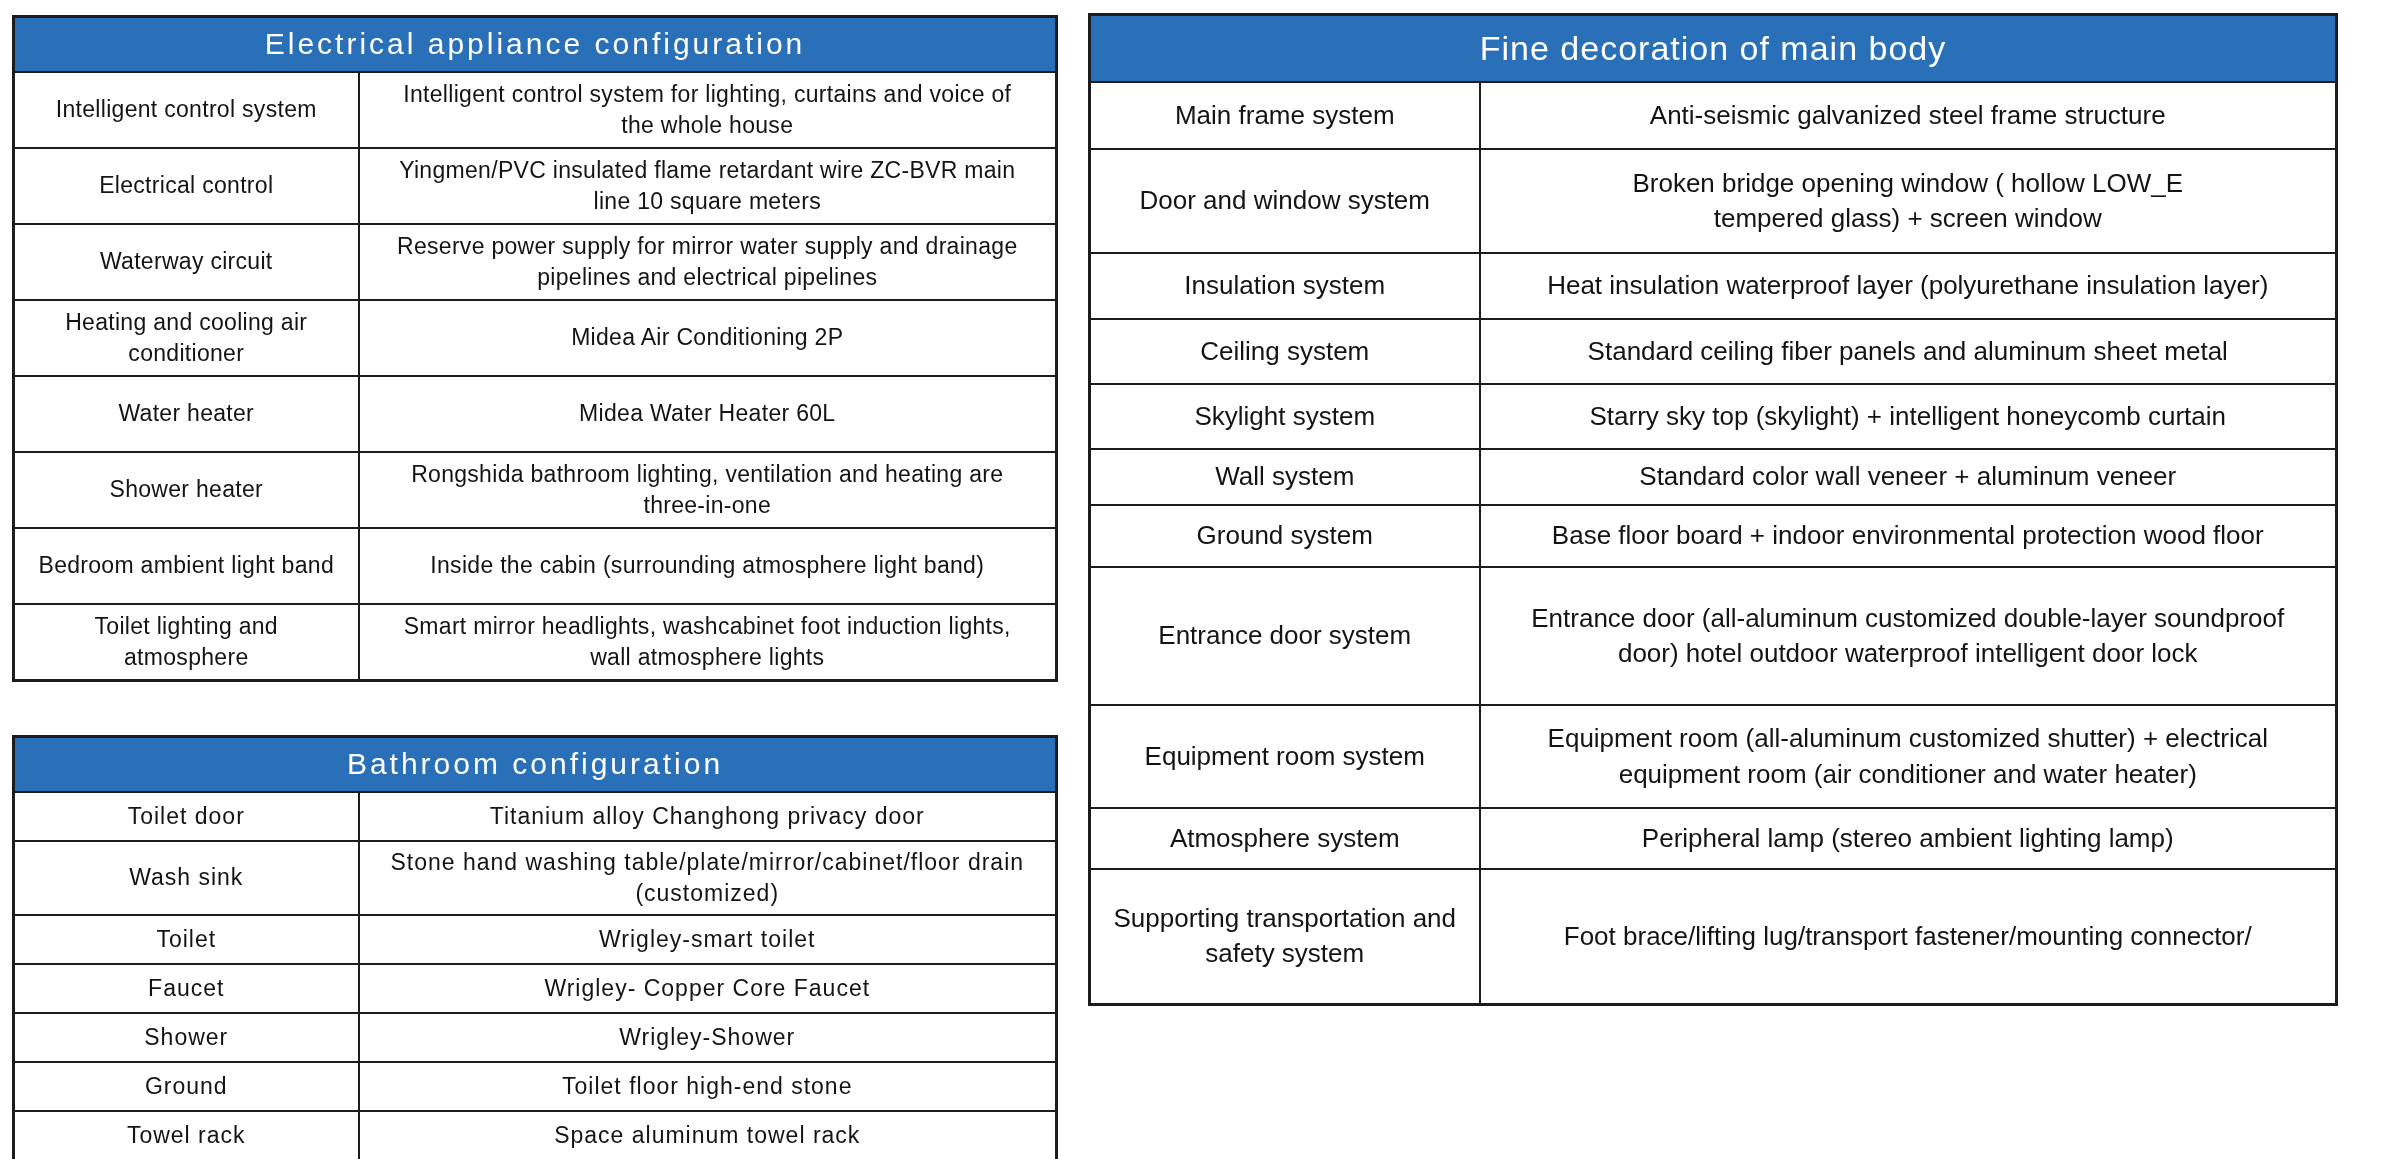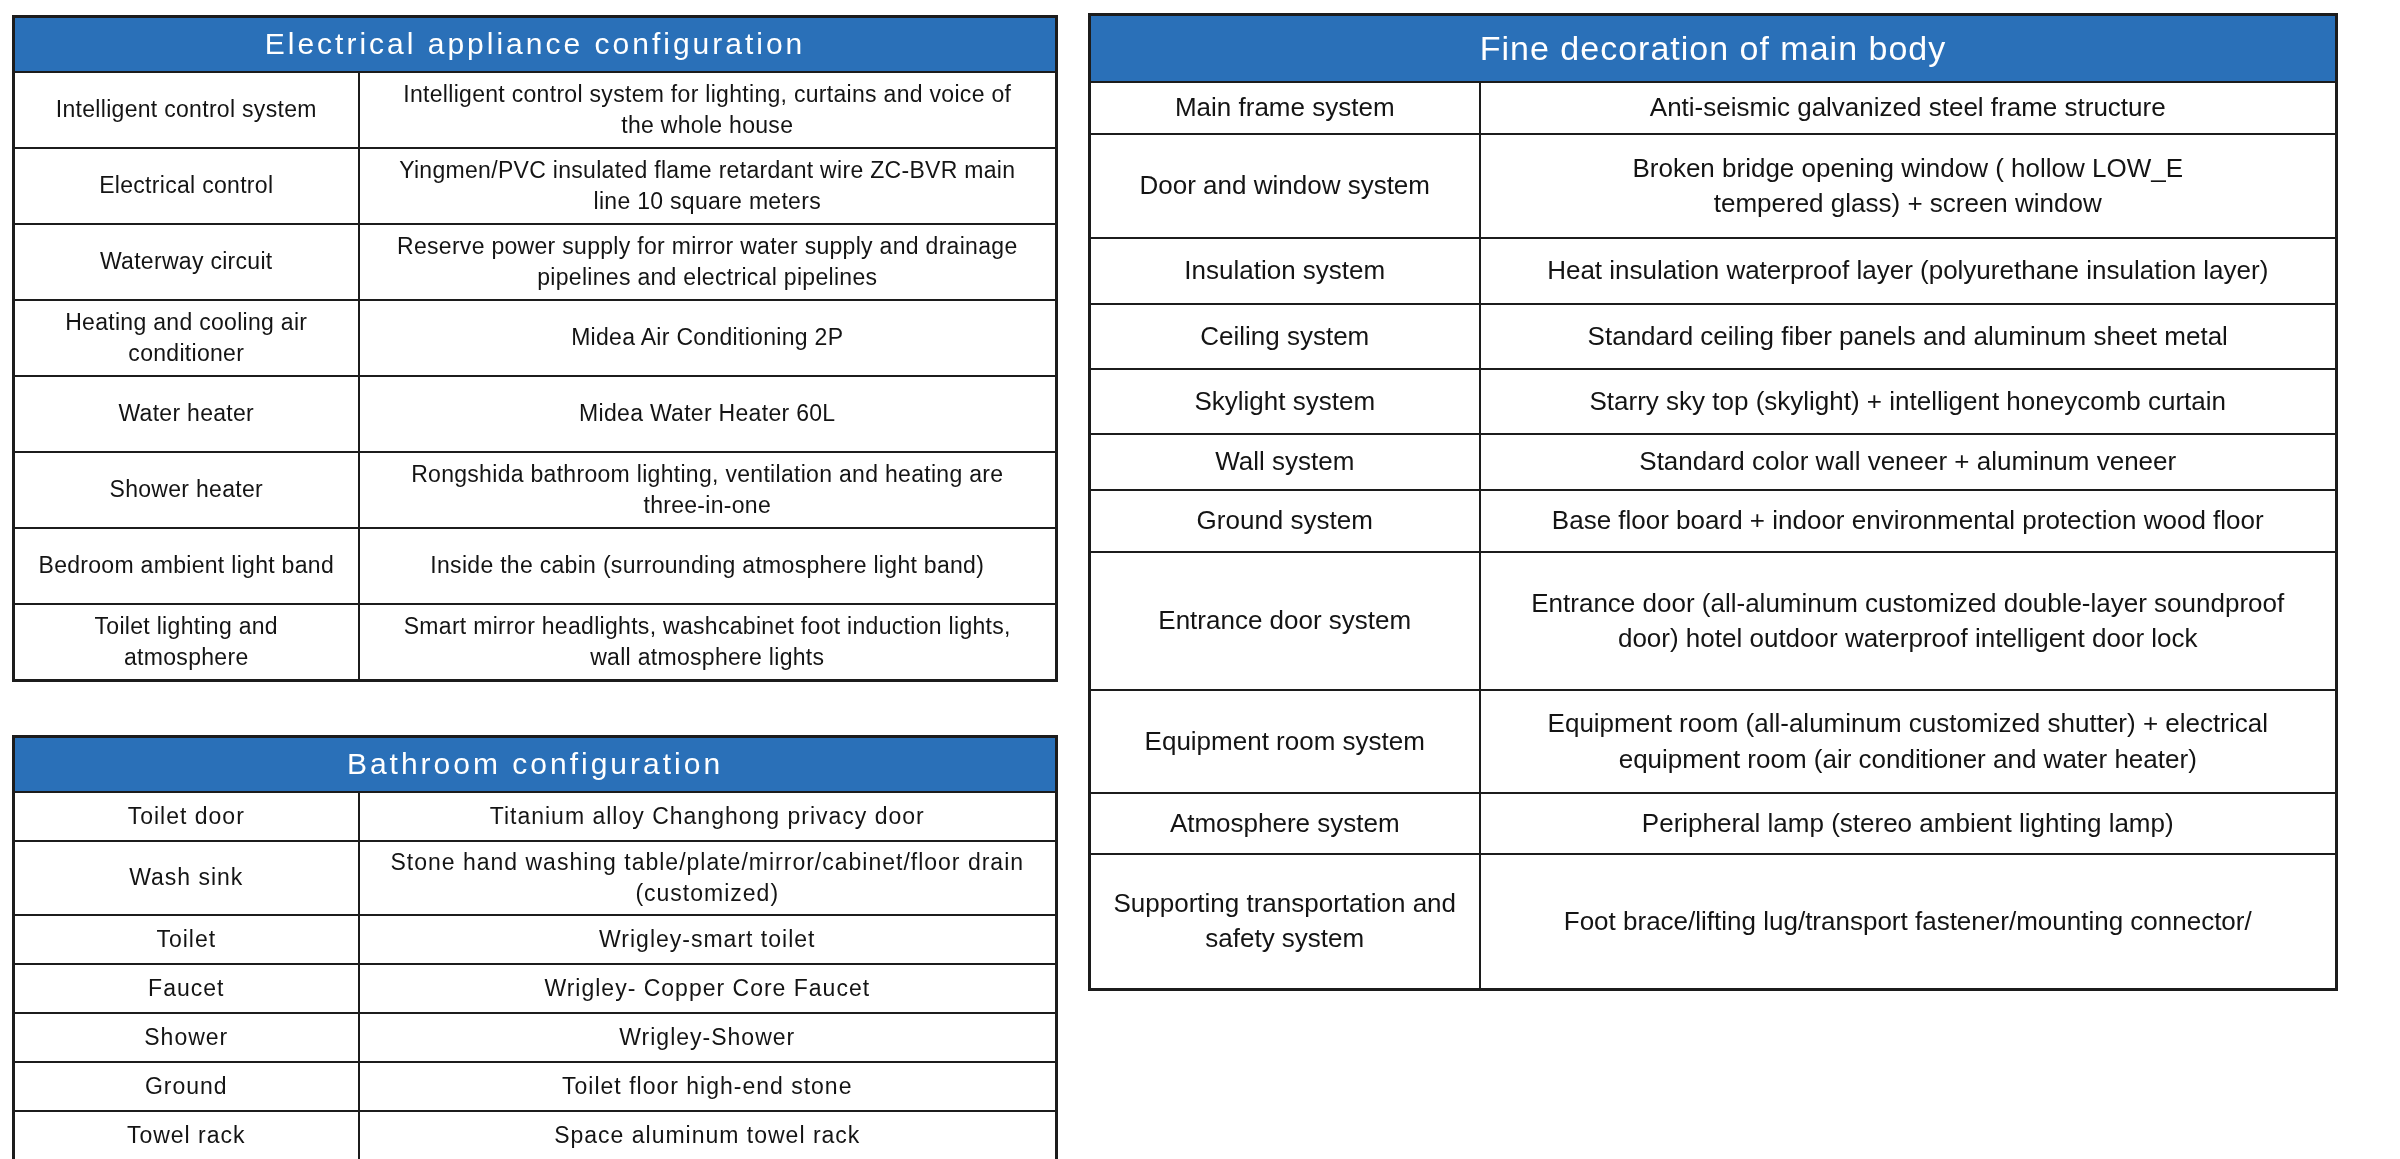--- a/index.html
+++ b/index.html
@@ -168,21 +168,21 @@
     <colgroup>
         <col class="c1">
         <col>
       </colgroup>
     <thead>
       <tr>
         <th colspan="2">Fine decoration of main body</th>
       </tr>
     </thead>
     <tbody>
-      <tr style="height:52px">
+      <tr style="height:67px">
           <td>Main frame system</td>
           <td>Anti-seismic galvanized steel frame structure</td>
         </tr>
       <tr style="height:104px">
           <td>Door and window system</td>
           <td>Broken bridge opening window ( hollow LOW_E
 tempered glass) + screen window</td>
         </tr>
       <tr style="height:66px">
           <td>Insulation system</td>

